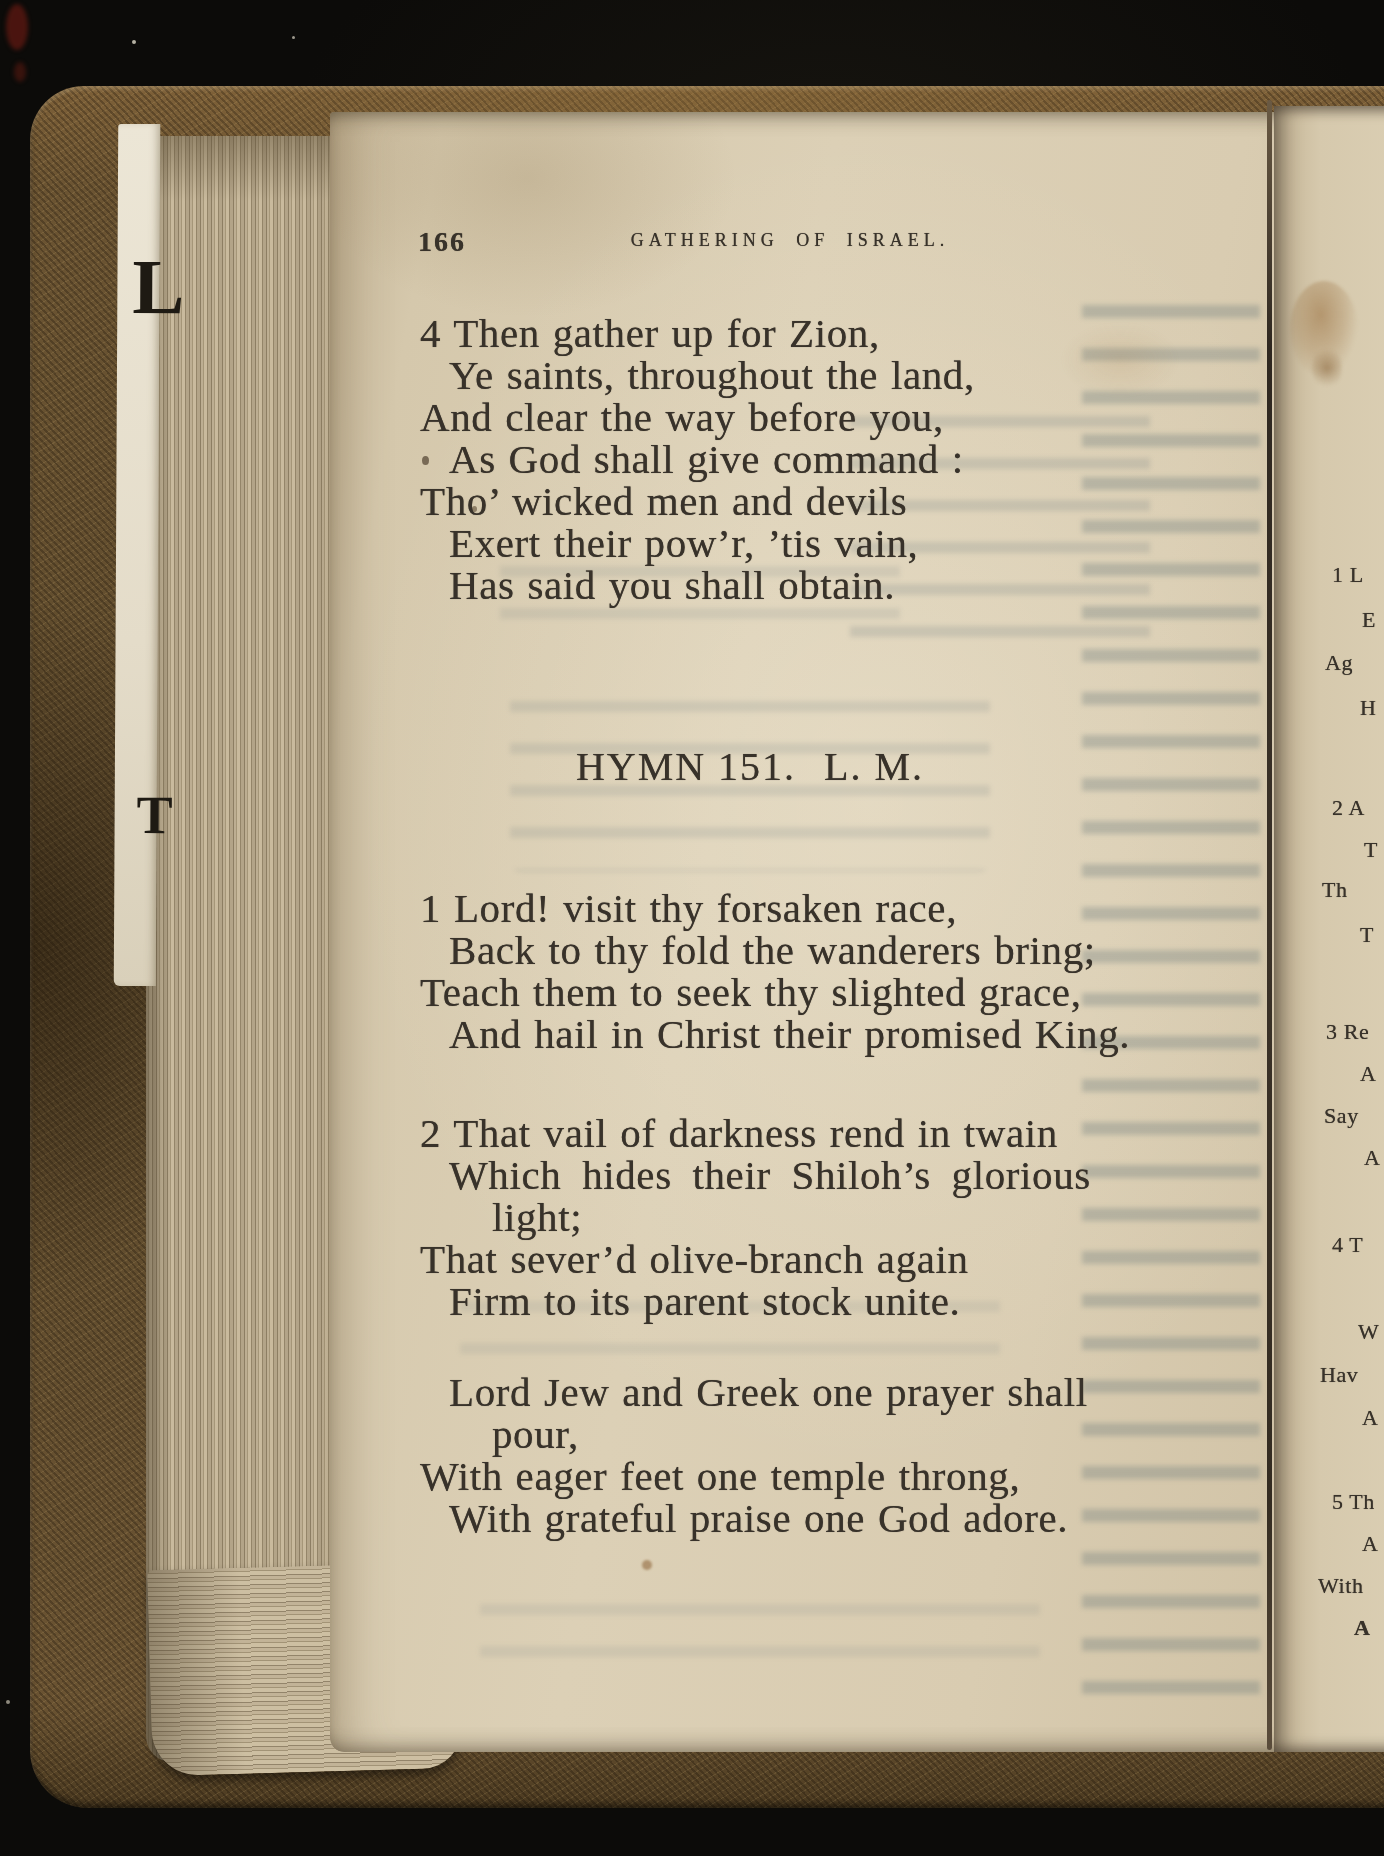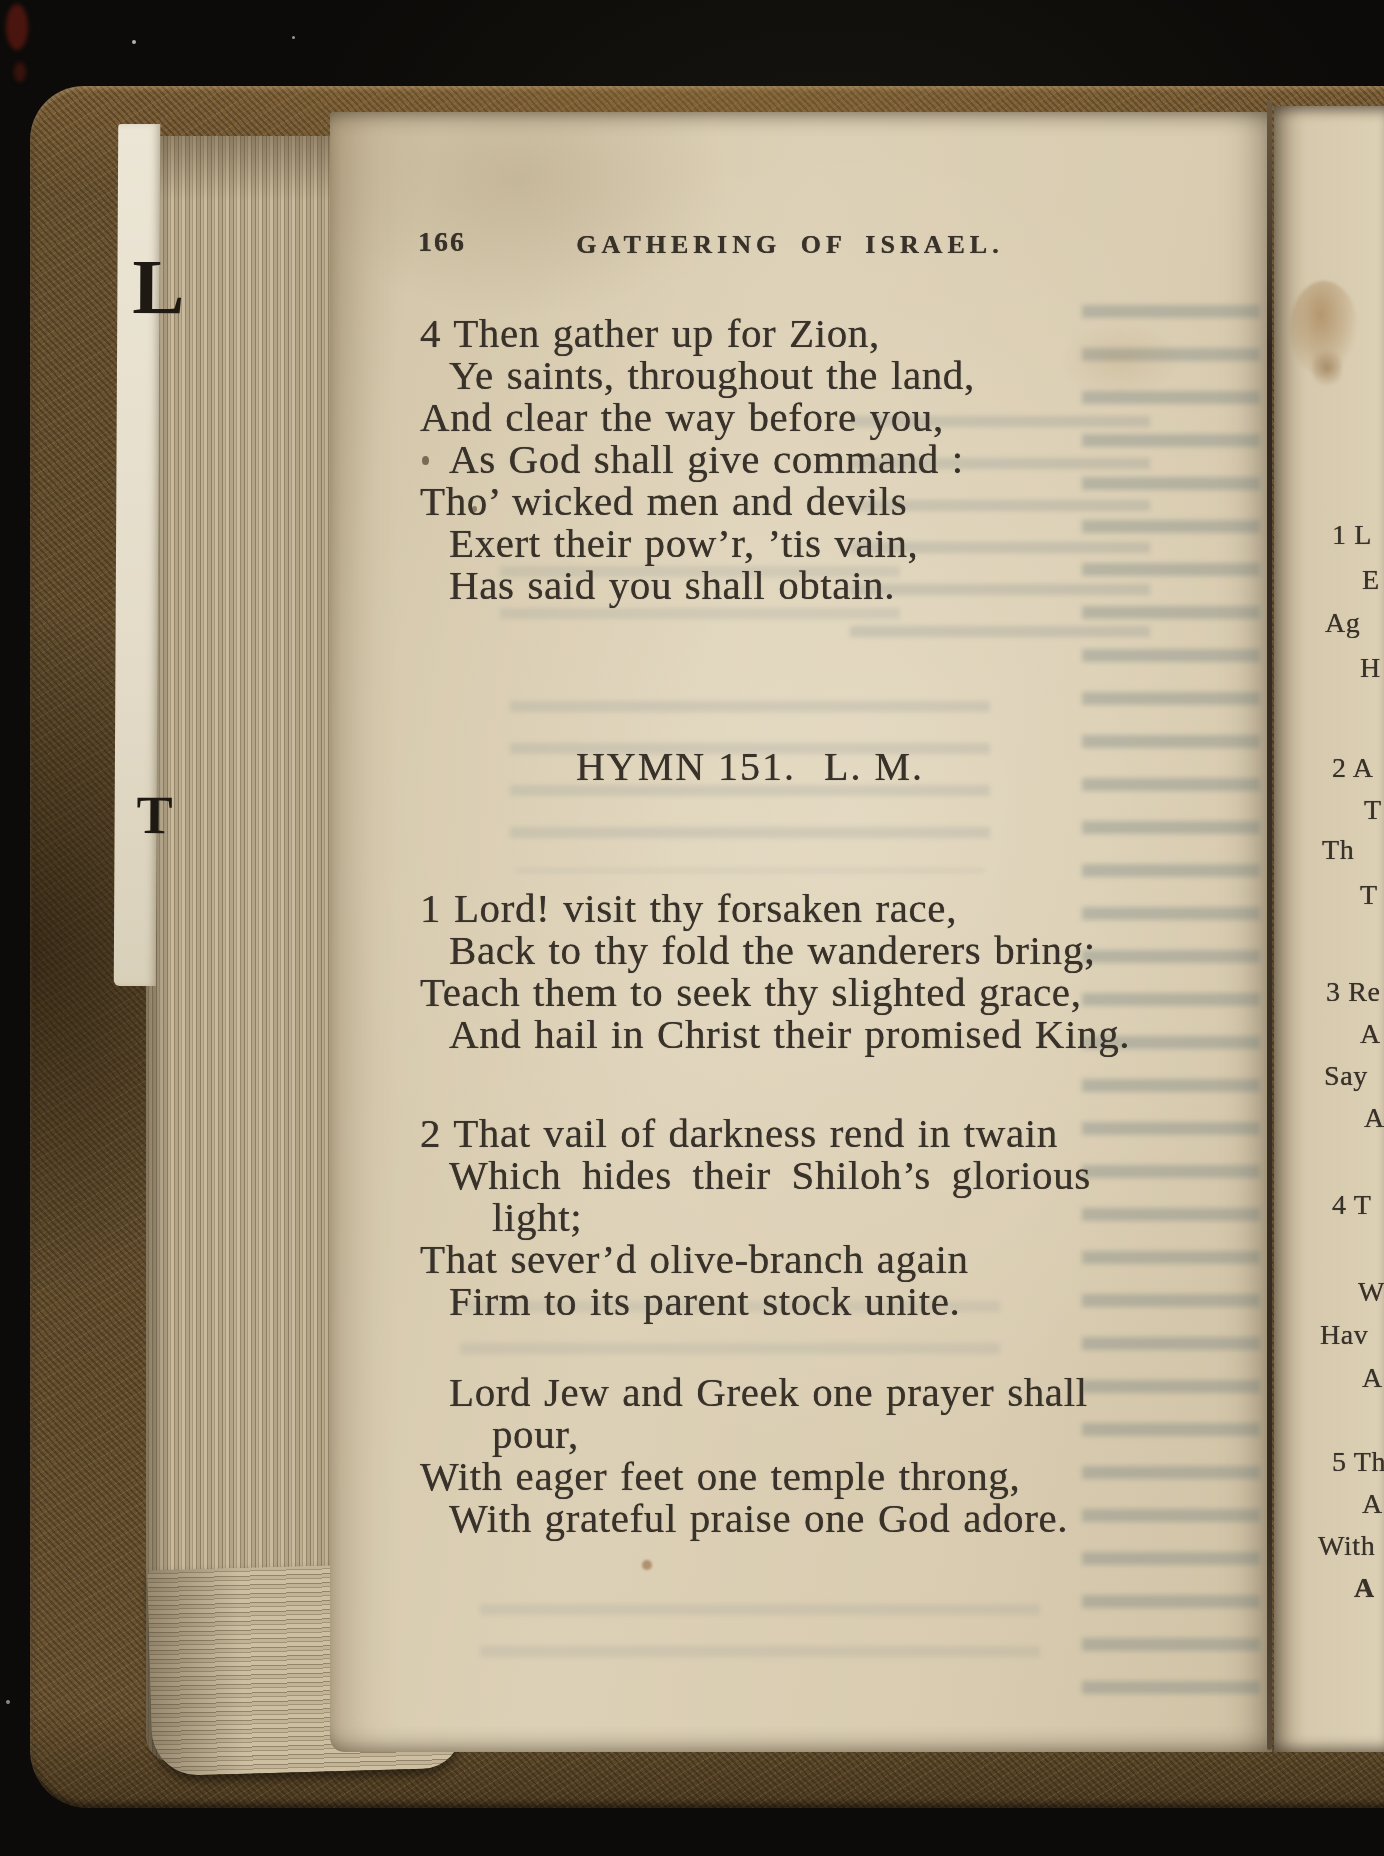--- a/index.html
+++ b/index.html
@@ -44,21 +44,21 @@
   .slip{
     position:absolute;left:116px;top:124px;width:42px;height:862px;
     background:linear-gradient(180deg,#ece6d6 0%,#e4dcc9 60%,#d9d0ba 100%);
     border-radius:3px 0 0 6px;transform:rotate(.3deg);
     box-shadow:inset -6px 0 8px -4px rgba(110,95,65,.5);
   }
   .slip-mark{position:absolute;color:#1e1a13;font-weight:600;line-height:1;}
   .slip-l{left:15px;top:124px;font-size:78px;}
   .slip-t{left:22px;top:664px;font-size:54px;}
   
-  .page{position:absolute;overflow:hidden;}
+  .page{position:absolute;overflow:hidden;padding-left:44px;}
   .page-left{
     left:330px;top:112px;width:942px;height:1640px;
     border-radius:4px 0 0 14px;
     background:
       radial-gradient(ellipse 700px 900px at 55% 42%, rgba(255,250,235,.25), transparent 75%),
       radial-gradient(ellipse 300px 200px at 20% 4%, rgba(120,95,55,.18), transparent 70%),
       linear-gradient(100deg,#c6b698 0%,#d5c8ac 9%,#dcd0b6 40%,#d9ccb1 72%,#d0c2a5 100%);
     box-shadow:
       inset 0 12px 16px -9px rgba(70,58,40,.55),
       inset -30px 0 36px -20px rgba(70,58,40,.5),
@@ -74,35 +74,35 @@
       inset 0 -12px 12px -7px rgba(60,50,38,.5);
   }
   .gutter-line{
     position:absolute;left:1267px;top:100px;width:5px;height:1650px;border-radius:3px;
     background:linear-gradient(180deg,#6a5a44 0%,#2e2720 15%,#3a3127 50%,#332b21 85%,#5a4c3b 100%);
   }
   
   .ink{color:#38322a;text-shadow:0 0 .7px rgba(56,50,42,.85);}
   .page-number{position:absolute;left:88px;top:114px;font-size:28px;font-weight:700;letter-spacing:2px;}
   .running-header{position:absolute;left:170px;top:118px;width:580px;text-align:center;
-    font-size:26px;font-weight:700;letter-spacing:5px;word-spacing:8px;}
+    font-size:18px;font-weight:400;letter-spacing:5px;word-spacing:8px;}
   .hymn-heading{position:absolute;left:0;top:631px;width:840px;text-align:center;
     font-size:40px;letter-spacing:2px;}
   .hymn-heading .meter{margin-left:28px;}
   .stanza{position:absolute;left:90px;width:780px;}
   .line{font-size:41px;line-height:42px;letter-spacing:.6px;word-spacing:2px;white-space:nowrap;}
   .line.in{margin-left:29px;}
   .line.hang{margin-left:72px;}
   .line.wide{word-spacing:10px;}
   .stanza4{top:200px;}
   .stanza1{top:775px;}
   .stanza2{top:1000px;}
   .stanza3{top:1259px;}
   
-  .frag{position:absolute;font-size:28px;line-height:40px;letter-spacing:.6px;white-space:nowrap;}
+  .frag{position:absolute;font-size:22px;line-height:40px;letter-spacing:.6px;white-space:nowrap;margin-top:40px;}
   .frag.bold{font-weight:700;}
   
   .ghost{position:absolute;filter:blur(2.4px);border-radius:10px;
     background:repeating-linear-gradient(180deg, transparent 0 14px, rgba(104,120,123,.2) 14px 25px, transparent 25px 42px);}
   .ghost.strong{background:repeating-linear-gradient(180deg, transparent 0 13px, rgba(96,114,117,.3) 13px 26px, transparent 26px 43px);}
   .stain{position:absolute;border-radius:50%;filter:blur(1.5px);}
   .stain-rp{left:16px;top:175px;width:68px;height:96px;
     background:radial-gradient(ellipse at 45% 35%, rgba(146,100,48,.5) 0%, rgba(146,100,48,.22) 45%, transparent 72%);}
   .stain-rp2{left:38px;top:240px;width:30px;height:44px;
     background:radial-gradient(circle, rgba(120,78,32,.45), transparent 70%);}

